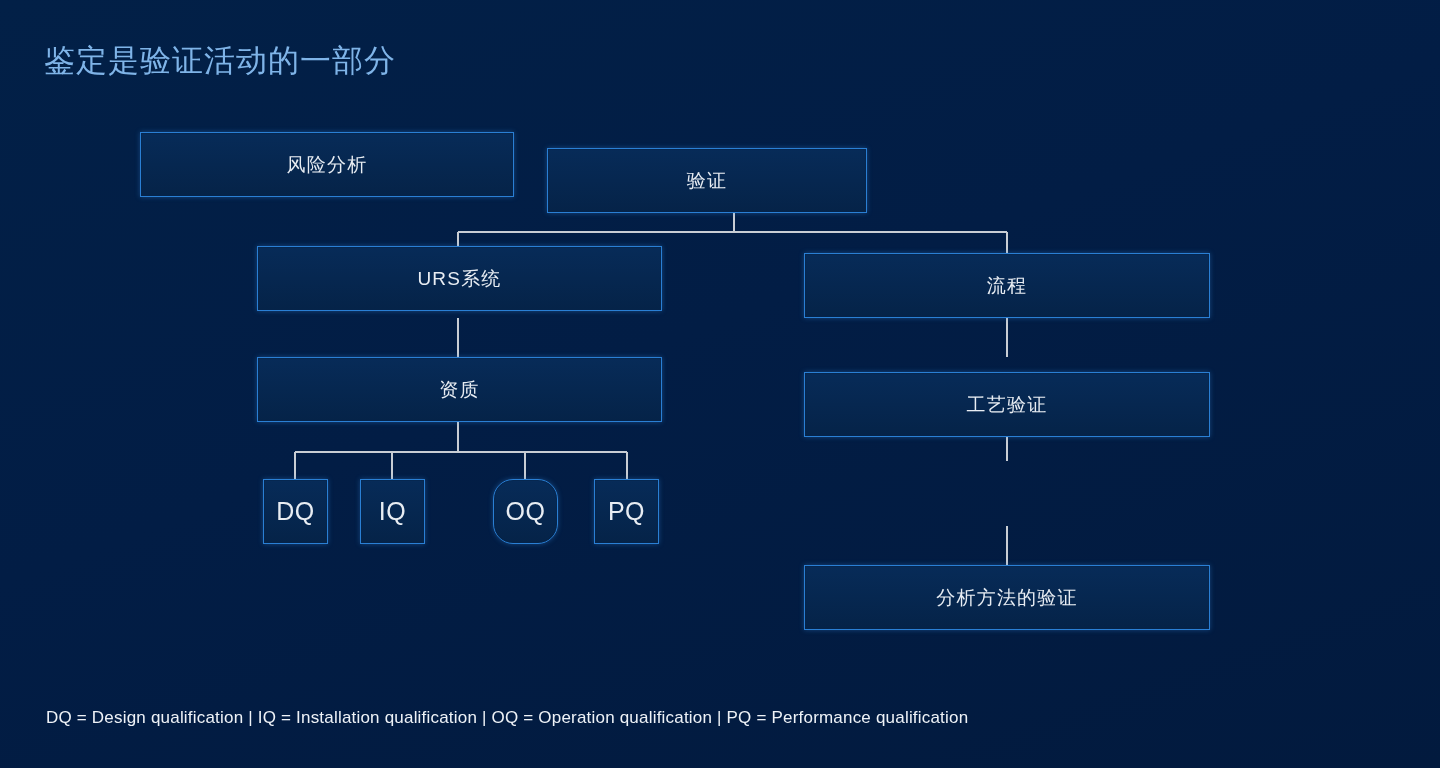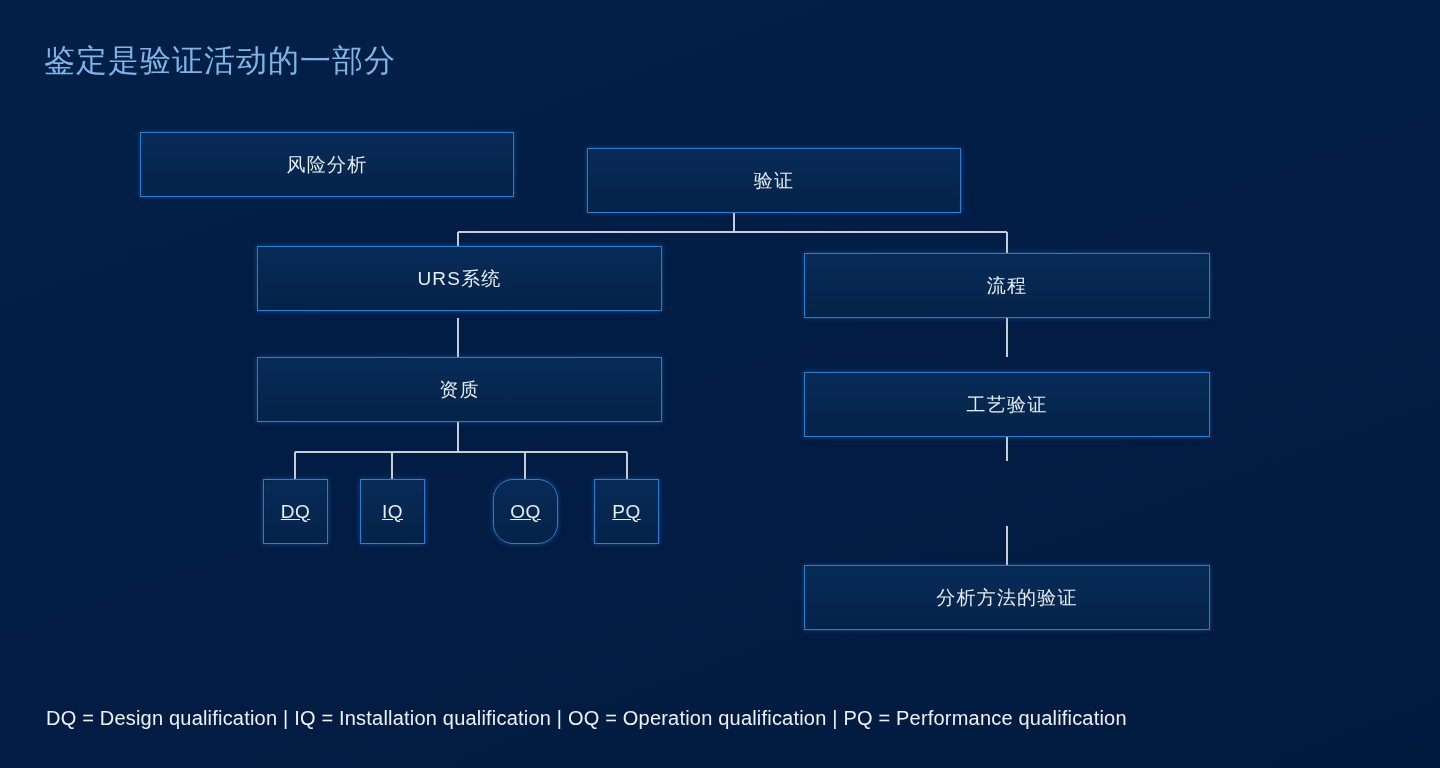--- a/index.html
+++ b/index.html
@@ -65,42 +65,42 @@
     display: flex;
     align-items: center;
     justify-content: center;
     color: #e8edf3;
     font-size: 19px;
     letter-spacing: 1.2px;
     white-space: nowrap;
     z-index: 2;
   }
   .node.big   { width: 374px; height: 65px; }
-  .node.small { width: 65px;  height: 65px; font-size: 19px; letter-spacing: 0.5px; text-decoration: underline; }
+  .node.small { width: 65px;  height: 65px; font-size: 25px; letter-spacing: 0.5px; }
 
   
   #node-risk      { left: 140px; top: 132px; width: 374px; }
-  #node-valid     { left: 547px; top: 148px; width: 374px; margin-left: 40px; }
+  #node-valid     { left: 547px; top: 148px; width: 320px; }
   #node-urs       { left: 257px; top: 246px; width: 405px; }
   #node-process   { left: 804px; top: 253px; width: 406px; }
   #node-qual      { left: 257px; top: 357px; width: 405px; }
   #node-procval   { left: 804px; top: 357px; width: 406px; margin-top: 15px; }
   #node-cleanval  { left: 804px; top: 461px; width: 406px; }
   #node-analyval  { left: 804px; top: 565px; width: 406px; }
   #node-dq        { left: 263px; top: 479px; }
   #node-iq        { left: 360px; top: 479px; }
   #node-oq        { left: 493px; top: 479px; border-radius: 20px; }
   #node-pq        { left: 594px; top: 479px; }
 
   
   #footer {
     position: absolute;
     left: 46px;
     top: 704px;
-    font-size: 20px;
+    font-size: 17px;
     line-height: 28px;
     color: #eef2f7;
     letter-spacing: 0.2px;
     white-space: nowrap;
   }
 </style>
 </head>
 <body>
 
 <div id="slide">

